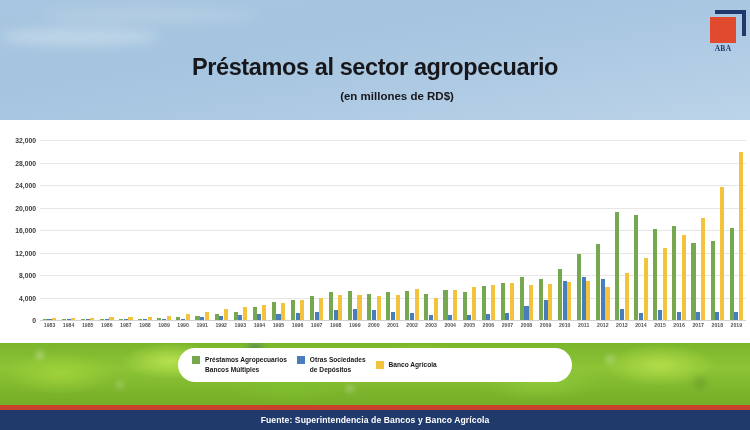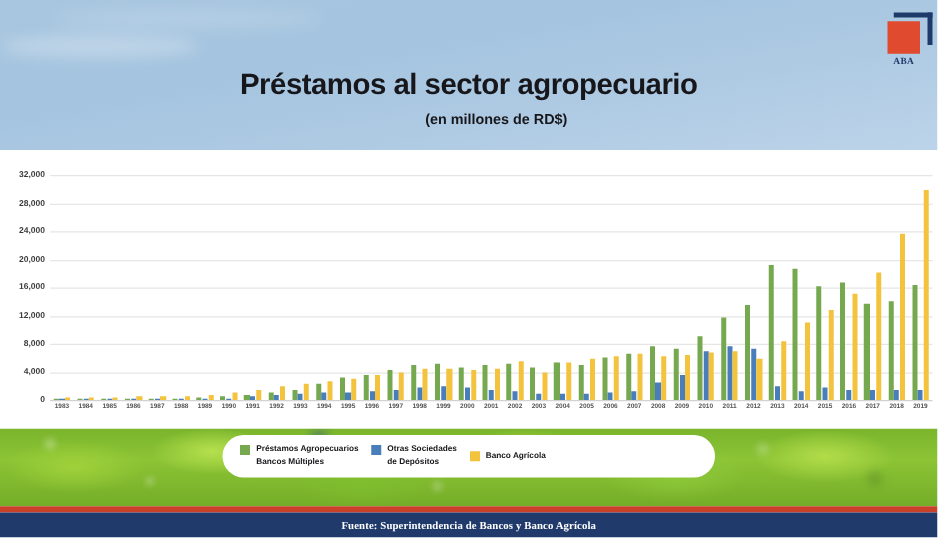--- a/index.html
+++ b/index.html
@@ -255,21 +255,20 @@
     background: #203a6b;
     display: flex;
     align-items: center;
     justify-content: center;
   }
   #footer-text {
     font-size: 8.6px;
     font-weight: bold;
     color: #ffffff;
     letter-spacing: 0.1px;
-    font-family: Liberation Serif, serif;
   }
 </style>
 </head>
 <body>
 
 <div id="header">
   <div class="cloud-wisp"></div>
   <div class="cloud-wisp2"></div>
 
   <div id="title-block">

